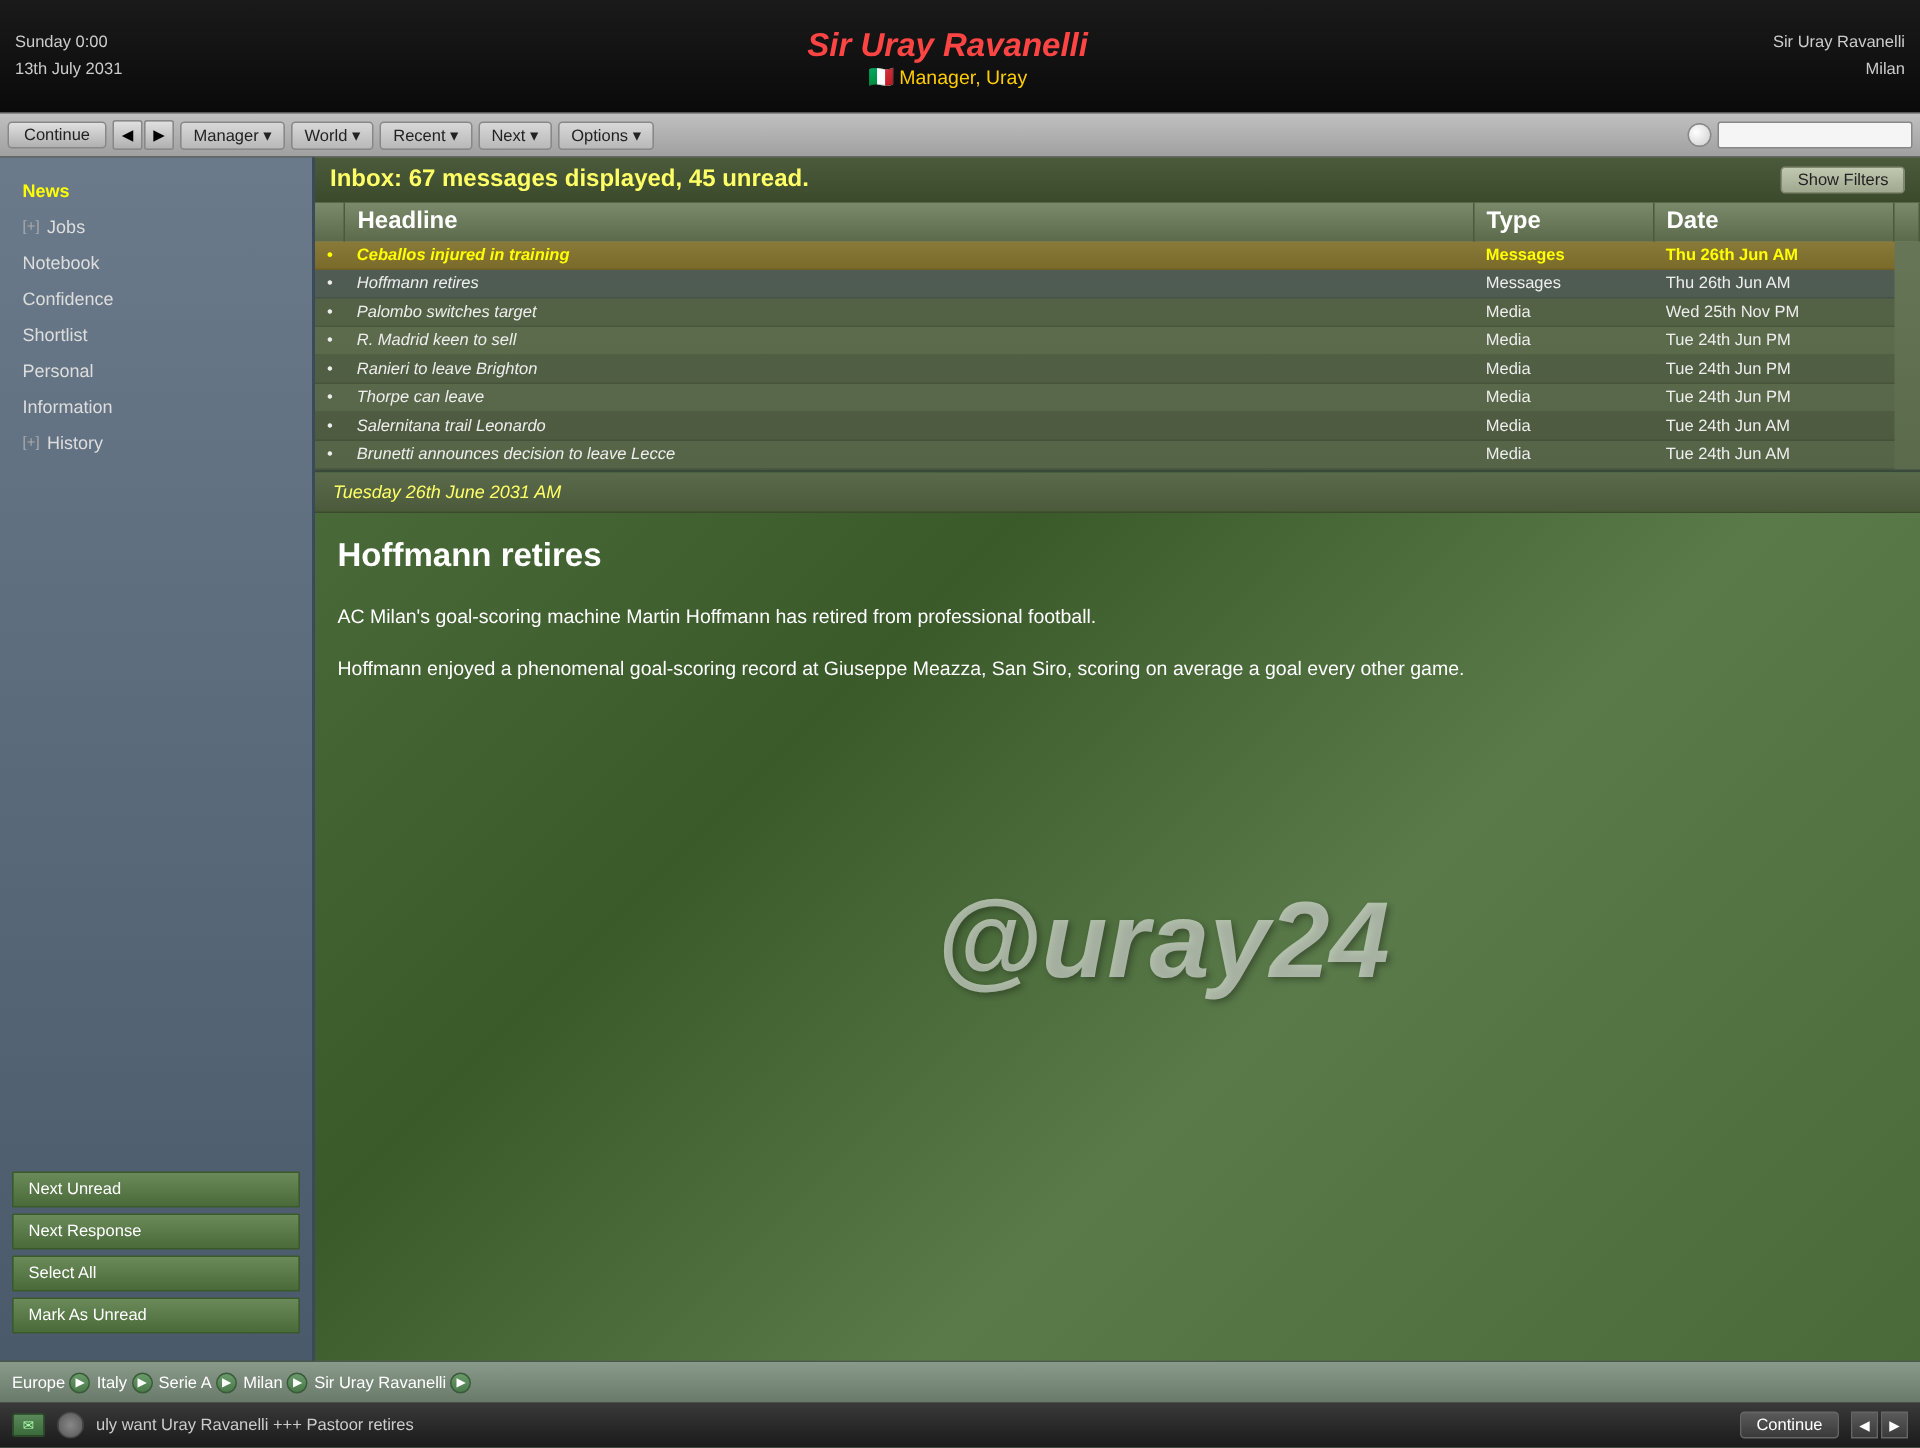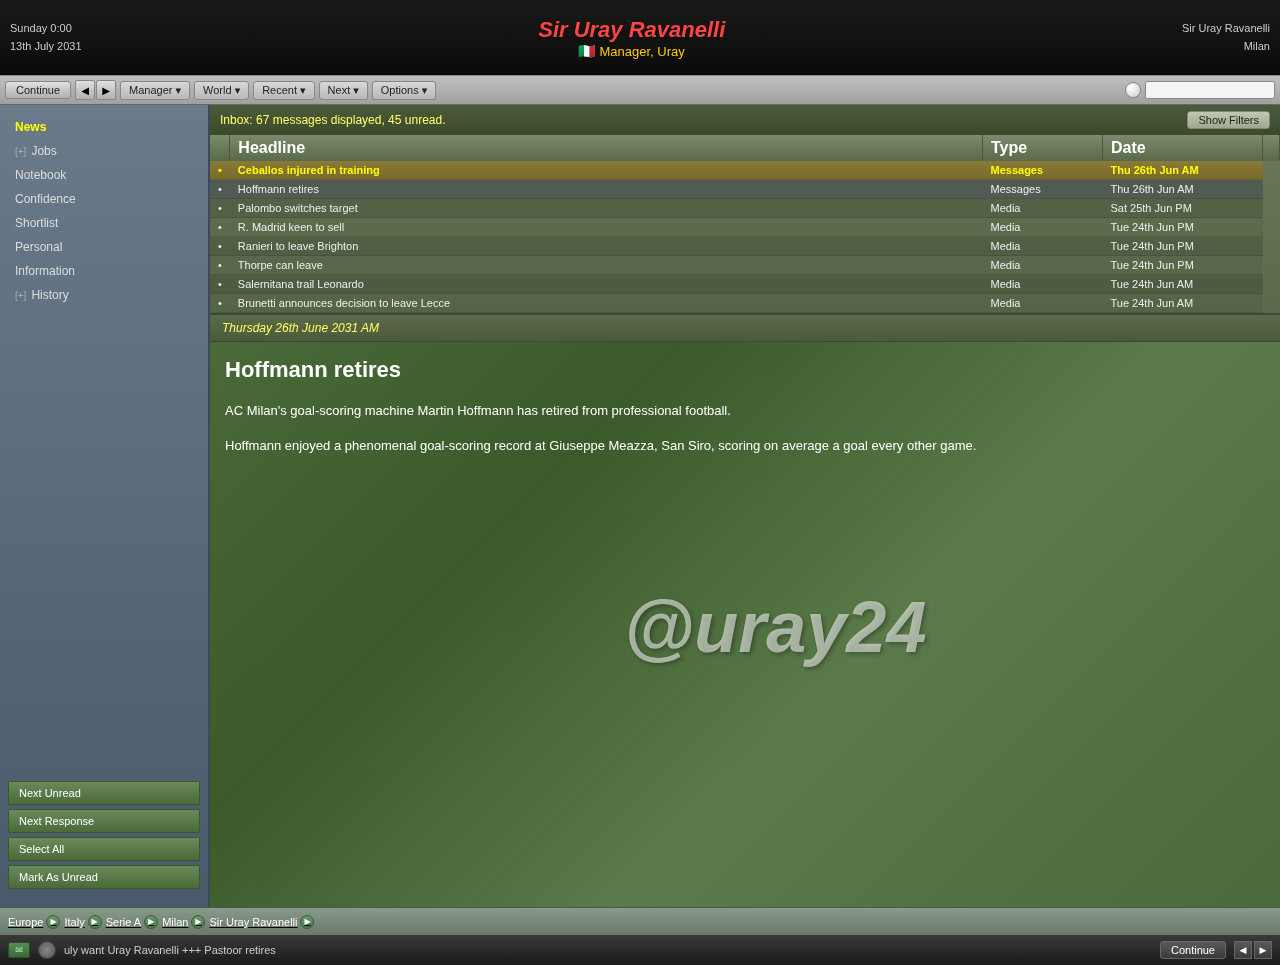--- a/index.html
+++ b/index.html
@@ -189,22 +189,22 @@
     }
     .inbox-header {
       display: flex;
       align-items: center;
       justify-content: space-between;
       padding: 6px 10px;
       background: linear-gradient(to bottom, #4a5a3a, #3a4a2a);
     }
     .inbox-title {
       color: #ffff66;
-      font-size: 12px;
-      font-weight: normal;
+      font-size: 16px;
+      font-weight: bold;
     }
     .show-filters-btn {
       background: linear-gradient(to bottom, #c0c8b0, #a0a890);
       border: 1px solid #808870;
       border-radius: 3px;
       padding: 2px 10px;
       font-size: 11px;
       color: #222;
       cursor: pointer;
     }
@@ -241,21 +241,21 @@
     .row-normal {
       background: rgba(0,0,0,0.15);
     }
     .row-normal td { color: #eee; }
     .row-alt {
       background: rgba(0,0,0,0.05);
     }
     .row-alt td { color: #eee; }
 
     .bullet-cell { width: 12px; color: #aaa; }
-    .headline-cell { min-width: 300px; }
+    .headline-cell { min-width: 300px; font-style: italic; }
     .type-cell { width: 120px; }
     .date-cell { width: 160px; }
 
     
     .article-section {
       flex: 1;
       background: linear-gradient(135deg, #4a6a3a 0%, #3a5a2a 30%, #5a7a4a 60%, #4a6a3a 100%);
       padding: 0;
       position: relative;
       overflow: hidden;
@@ -301,21 +301,20 @@
 
     
     .bottom-breadcrumb {
       height: 28px;
       background: linear-gradient(to bottom, #8a9a8a, #6a7a6a);
       display: flex;
       align-items: center;
       padding: 0 8px;
       gap: 4px;
       border-top: 1px solid #4a5a4a;
-      text-decoration: underline;
     }
     .breadcrumb-item {
       display: flex;
       align-items: center;
       gap: 3px;
       color: #fff;
       font-size: 11px;
     }
     .breadcrumb-circle {
       width: 14px;
@@ -488,21 +487,21 @@
               <tr class="row-normal" style="background: rgba(0, 0, 80, 0.2);">
       <td class="bullet-cell">•</td>
       <td class="headline-cell">Hoffmann retires</td>
       <td class="type-cell">Messages</td>
       <td class="date-cell">Thu 26th Jun AM</td>
     </tr>
               <tr class="row-normal">
       <td class="bullet-cell">•</td>
       <td class="headline-cell">Palombo switches target</td>
       <td class="type-cell">Media</td>
-      <td class="date-cell">Sat 25th Jun PM</td>
+      <td class="date-cell">Wed 25th Nov PM</td>
     </tr>
               <tr class="row-alt">
       <td class="bullet-cell">•</td>
       <td class="headline-cell">R. Madrid keen to sell</td>
       <td class="type-cell">Media</td>
       <td class="date-cell">Tue 24th Jun PM</td>
     </tr>
               <tr class="row-normal">
       <td class="bullet-cell">•</td>
       <td class="headline-cell">Ranieri to leave Brighton</td>
@@ -526,21 +525,21 @@
       <td class="headline-cell">Brunetti announces decision to leave Lecce</td>
       <td class="type-cell">Media</td>
       <td class="date-cell">Tue 24th Jun AM</td>
     </tr>
             </tbody>
         </table>
       </div>
     </div>
 
     <div class="article-section">
-      <div class="article-date-bar">Thursday 26th June 2031 AM</div>
+      <div class="article-date-bar">Tuesday 26th June 2031 AM</div>
       <div class="article-content">
         <div class="article-title">Hoffmann retires</div>
         <div class="article-body">
           <p>AC Milan's goal-scoring machine Martin Hoffmann has retired from professional football.</p>
           <p>Hoffmann enjoyed a phenomenal goal-scoring record at Giuseppe Meazza, San Siro, scoring on average a goal every other game.</p>
         </div>
       </div>
       <div class="watermark">@uray24</div>
     </div>
 

